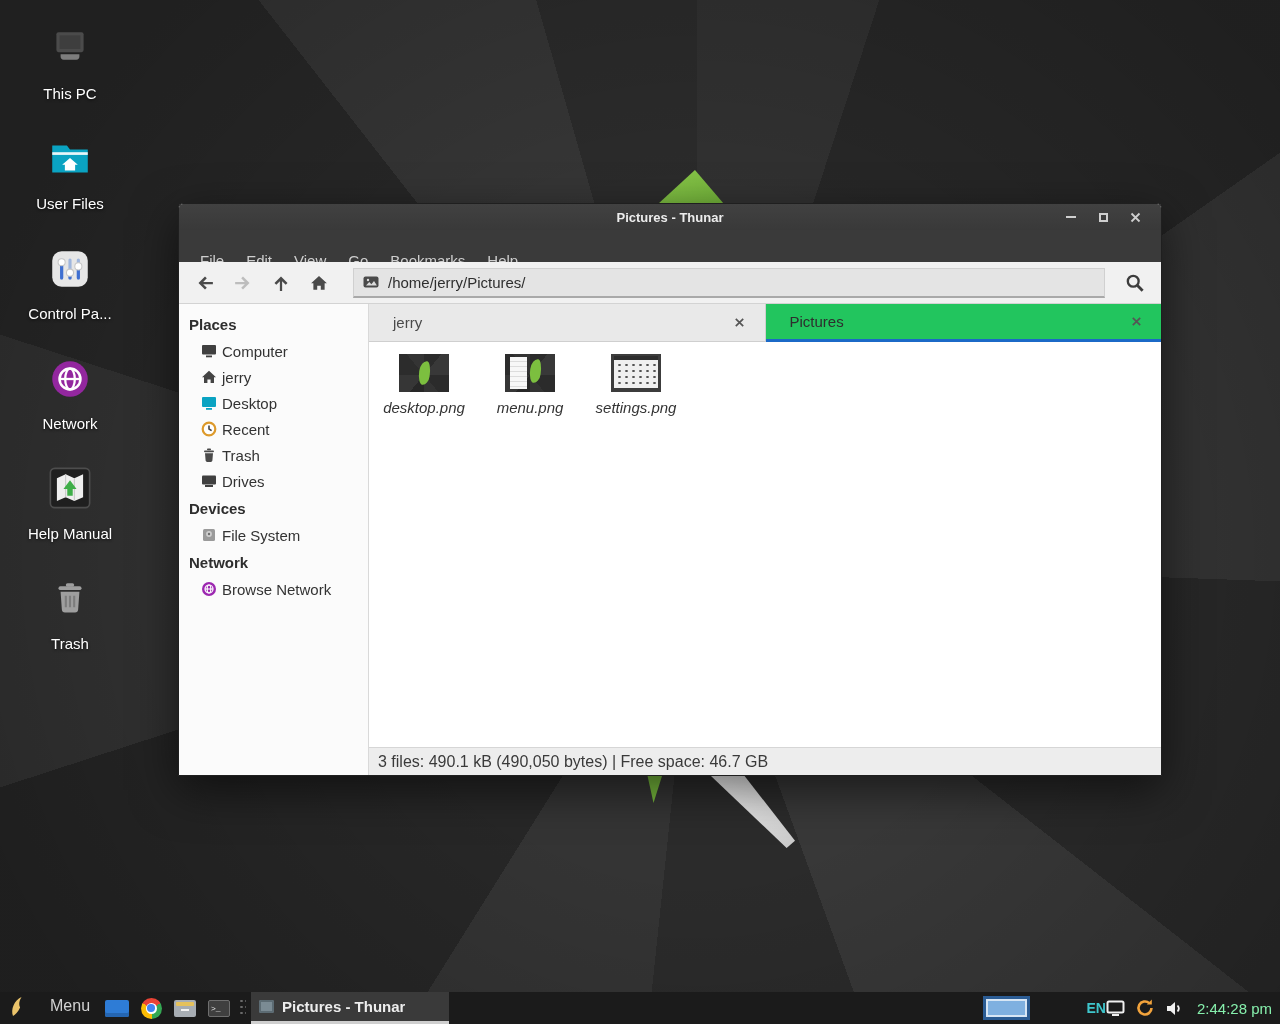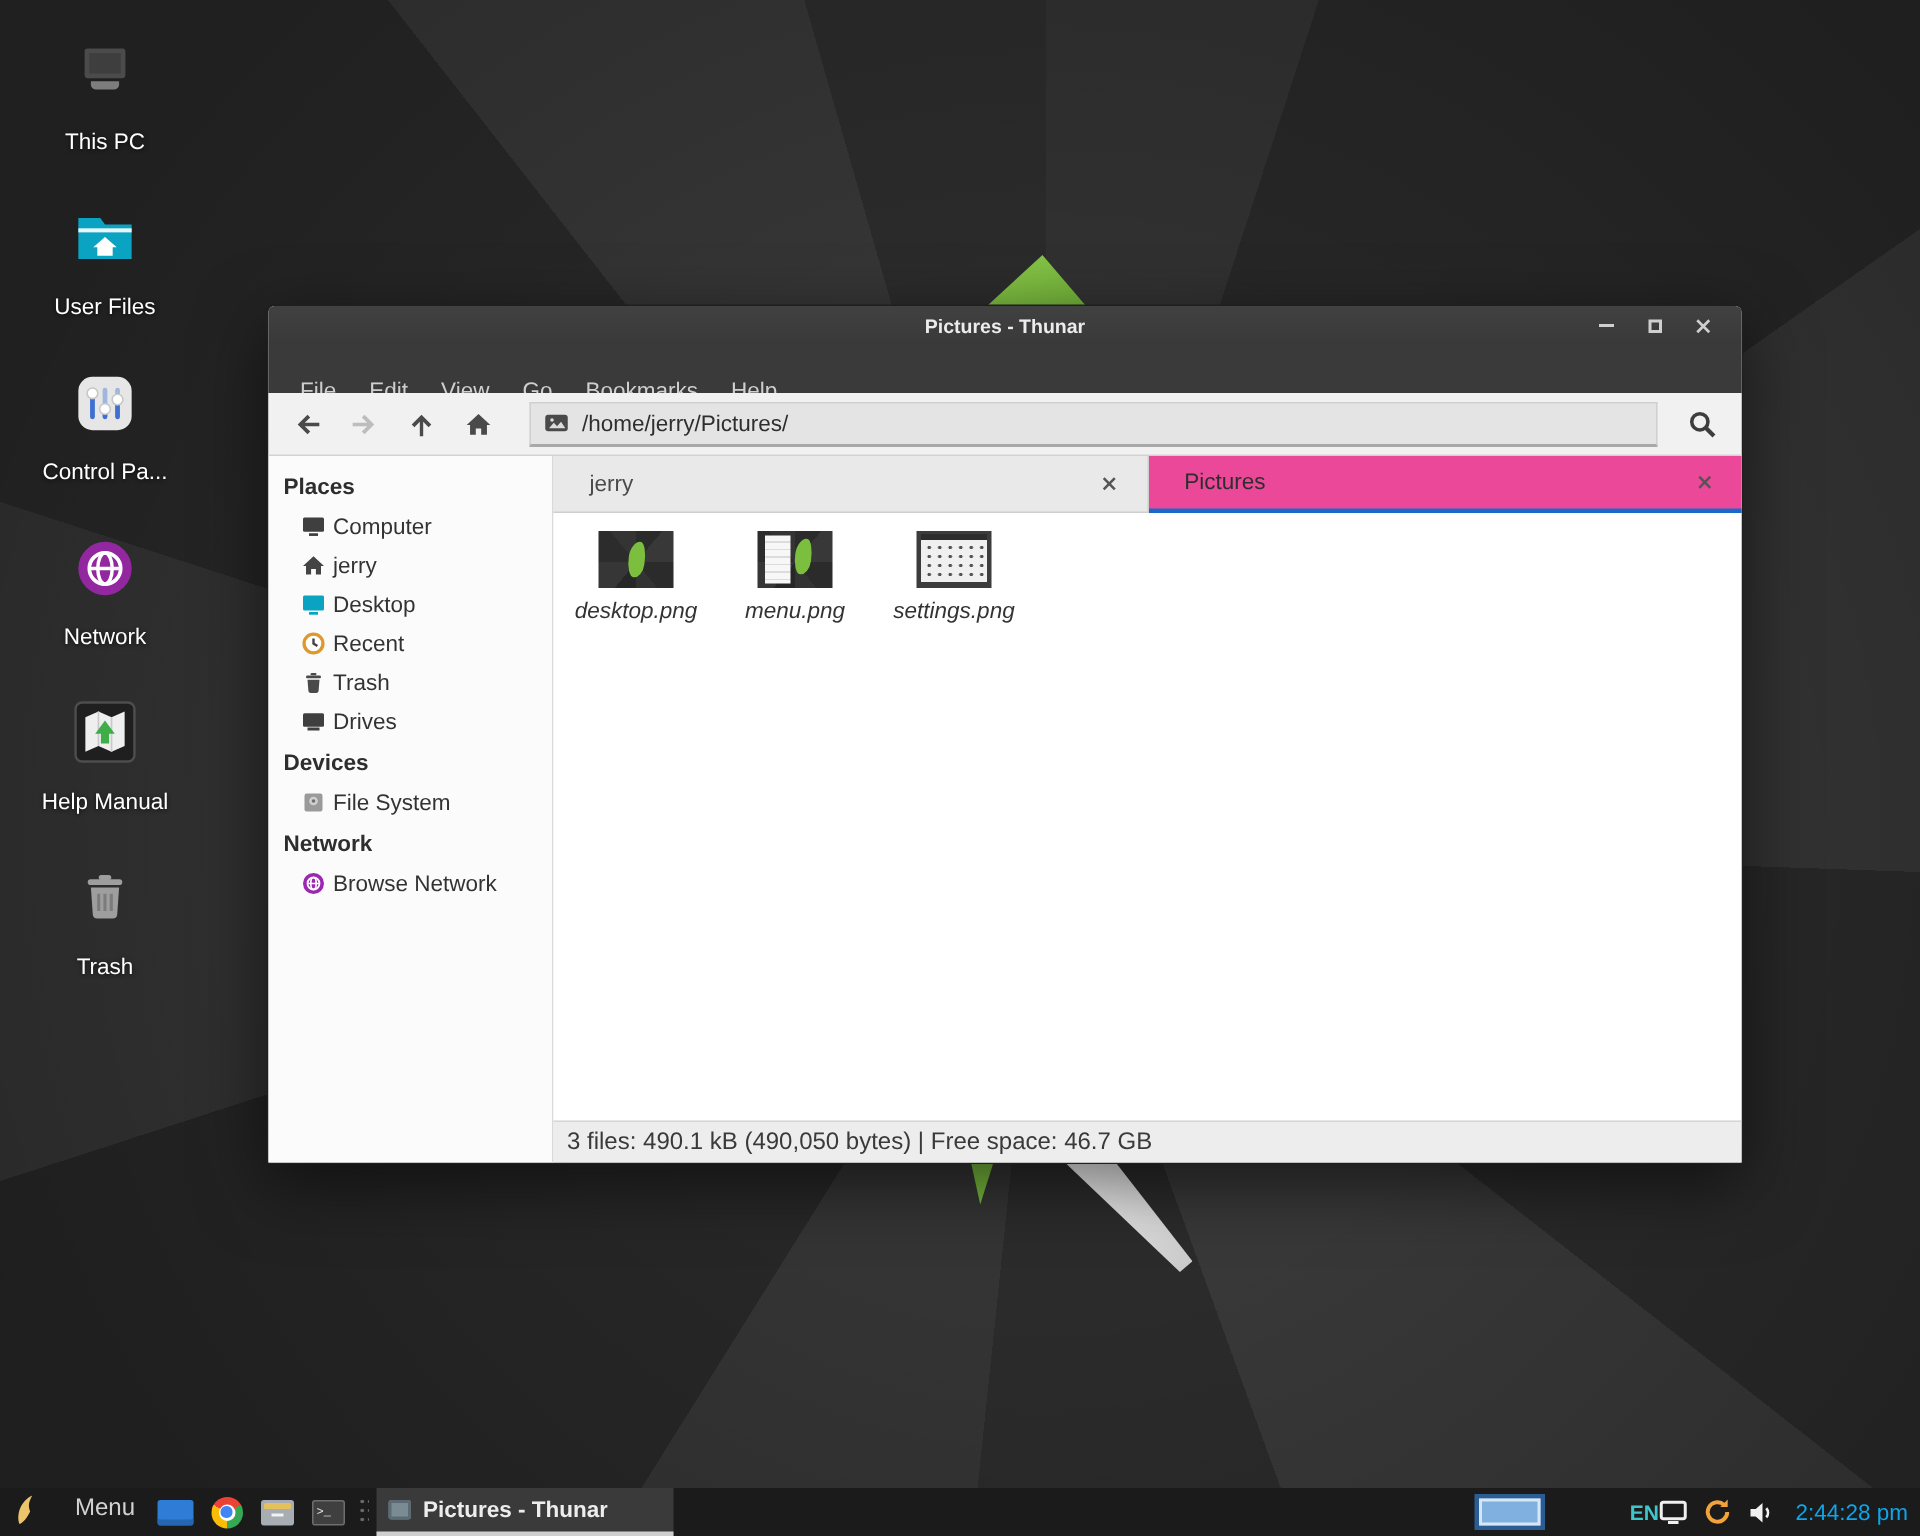--- a/index.html
+++ b/index.html
@@ -66,21 +66,21 @@
   .side-row { height:26px; display:flex; align-items:center; gap:5px; padding-left:22px;
     font-size:15px; color:#333; cursor:pointer; }
   .side-row svg { flex:0 0 16px; }
 
   #maincol { flex:1; display:flex; flex-direction:column; min-width:0; }
   #tabbar { height:38px; display:flex; flex:0 0 38px; background:#e0e0e0; }
   .tab { flex:1; display:flex; align-items:center; justify-content:space-between;
     padding:0 16px 0 24px; font-size:15px; cursor:pointer; }
   .tab.inactive { background:#e9e9e9; color:#4a4a4a; border-right:1px solid #cfcfcf;
     border-bottom:1px solid #cfcfcf; }
-  .tab.active { background:#ec4899; color:#2e2e2e; border-bottom:3px solid #1b69c7; }
+  .tab.active { background:#22c55e; color:#2e2e2e; border-bottom:3px solid #1b69c7; }
   .tab-close { width:18px; height:18px; display:flex; align-items:center;
     justify-content:center; cursor:pointer; }
 
   #filespane { flex:1; background:#fff; padding:12px 4px; display:flex;
     align-items:flex-start; gap:4px;font-style:italic; }
   .file-item { width:102px; display:flex; flex-direction:column; align-items:center;
     gap:7px; cursor:pointer; }
   .file-item .fname { font-size:15px; color:#333; }
   .thumb { width:50px; height:38px; position:relative; overflow:hidden; }
   .thumb-dark { background:conic-gradient(from 0deg at 50% 55%,
@@ -129,21 +129,21 @@
     display:flex; align-items:center; gap:8px; padding:0 8px; margin-left:2px; cursor:pointer; }
   #task-btn .tlabel { color:#ededed; font-size:15px; font-weight:bold; white-space:nowrap;
     overflow:hidden; }
   .task-mini-icon { width:15px; height:13px; background:#7b8b94; border-radius:2px;
     box-shadow:inset 0 0 0 2px #5c6b73; flex:0 0 15px; }
   #tray { margin-left:auto; display:flex; align-items:center; padding-right:8px; }
   #pager { width:47px; height:24px; background:#2b5c94; padding:3px; margin-right:56px; cursor:pointer; }
   #pager .ws { width:100%; height:100%; background:#7fb0e0; border:2px solid #d7e6f5; }
   #lang-ind { color:#3ec6cc; font-size:14px; font-weight:bold; cursor:pointer; }
   .tray-icn { margin-right:10px; display:flex; align-items:center; cursor:pointer; }
-  #clock { color:#0ea5e9; font-size:15px; margin-left:4px; white-space:nowrap; }
+  #clock { color:#86efac; font-size:15px; margin-left:4px; white-space:nowrap; }
 </style>
 </head>
 <body>
 
 <div id="screen">
 
   <div id="wallpaper">
     <div class="feather-tip-top"></div>
     <div class="feather-sliver-green"></div>
     <div class="feather-blade-white"></div>

